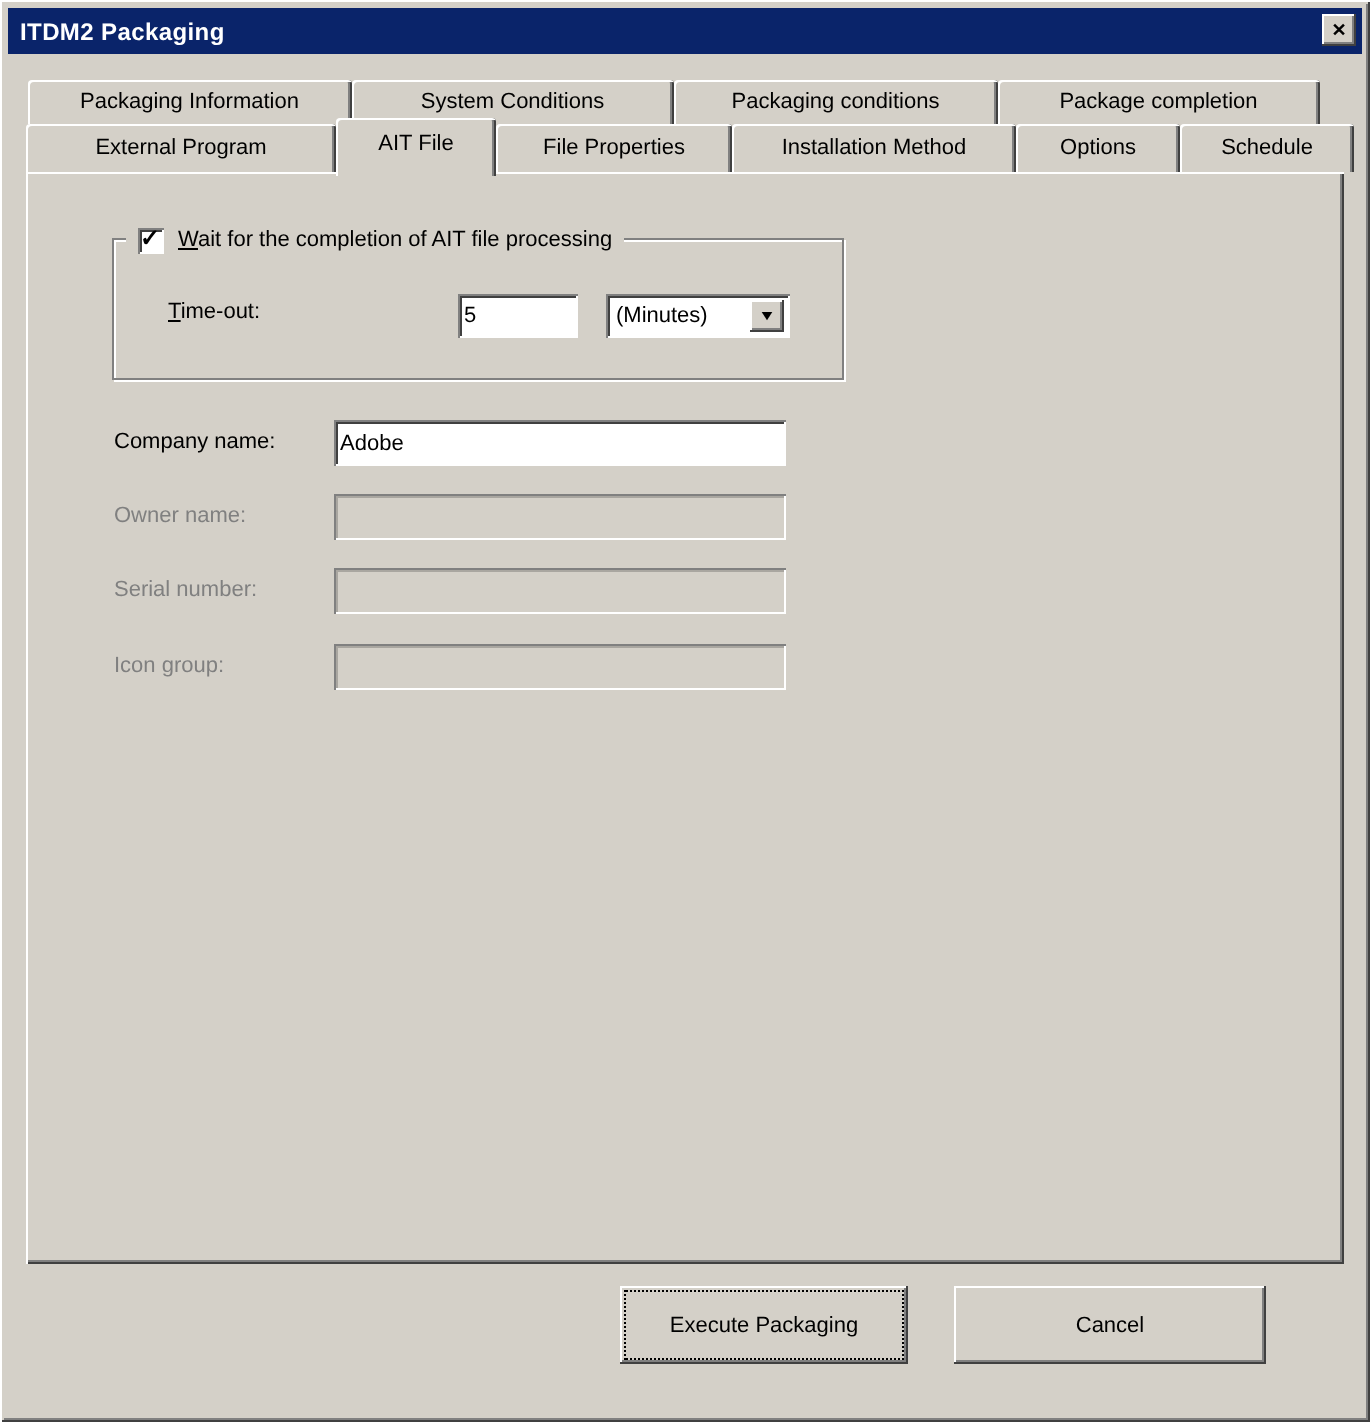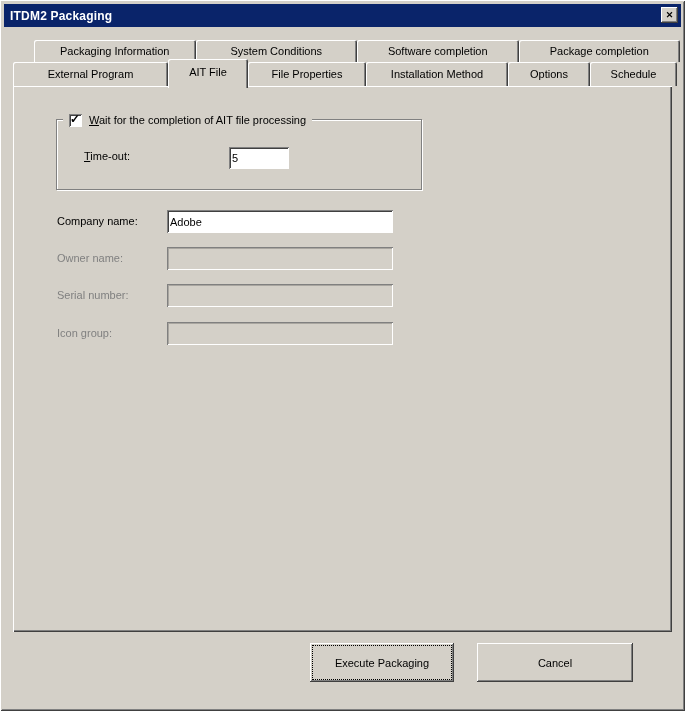--- a/index.html
+++ b/index.html
@@ -29,21 +29,21 @@
     font-size:9px;font-weight:bold;line-height:1;
   }
 
   
   .tab{
     background:#D4D0C8;border-radius:2px 2px 0 0;
     box-shadow: inset 1px 1px 0 #ffffff, inset -1px 0 0 #404040, inset -2px 0 0 #808080;
     display:flex;align-items:center;justify-content:center;
     font-size:11px;white-space:nowrap;
   }
-  .tabrow1{position:absolute;left:34px;top:40px;height:22px;display:flex;}
+  .tabrow1{position:absolute;left:14px;top:40px;height:22px;display:flex;}
   .tabrow1 .tab{width:161.5px;height:22px;}
   .tabrow2{position:absolute;left:13px;top:62px;height:24px;display:flex;}
   .tabrow2 .tab{height:24px;}
   .tab.active{
     position:relative;top:-3px;height:29px;z-index:5;
     box-shadow: inset 1px 1px 0 #ffffff, inset -1px 0 0 #404040, inset -2px 0 0 #808080;
     padding-bottom:3px;
   }
 
   
@@ -122,21 +122,21 @@
   <div class="titlebar">
     <span class="title">ITDM2 Packaging</span>
     <span class="close-btn">
       <span>✕</span>
     </span>
   </div>
 
   <div class="tabrow1">
     <div class="tab">Packaging Information</div>
     <div class="tab">System Conditions</div>
-    <div class="tab">Software completion</div>
+    <div class="tab">Packaging conditions</div>
     <div class="tab">Package completion</div>
   </div>
 
   <div class="tabrow2">
     <div class="tab" style="width:155px">External Program</div>
     <div class="tab active" style="width:80px">AIT File</div>
     <div class="tab" style="width:118px">File Properties</div>
     <div class="tab" style="width:142px">Installation Method</div>
     <div class="tab" style="width:82px">Options</div>
     <div class="tab" style="width:87px">Schedule</div>
@@ -149,20 +149,26 @@
         <span class="checkbox">
           <span class="check">✓</span>
         </span>
         <span><span class="accel">W</span><span>ait for the completion of AIT file processing</span></span>
       </div>
 
       <span class="timeout-label"><span class="accel">T</span><span>ime-out:</span></span>
 
       <input class="field-input timeout-input" value="5" style="">
 
+      <div class="combo">
+        <span class="combo-text">(Minutes)</span>
+        <span class="combo-btn">
+          <span class="combo-arrow">▼</span>
+        </span>
+      </div>
     </div>
 
     <div class="frow" style="top:124px">
       <span class="flabel">Company name:</span>
       <input class="field-input ftext" value="Adobe" style="">
     </div>
 
     <div class="frow disabled" style="top:161px">
       <span class="flabel">Owner name:</span>
       <input class="field-input ftext" disabled="" value="" style="">

